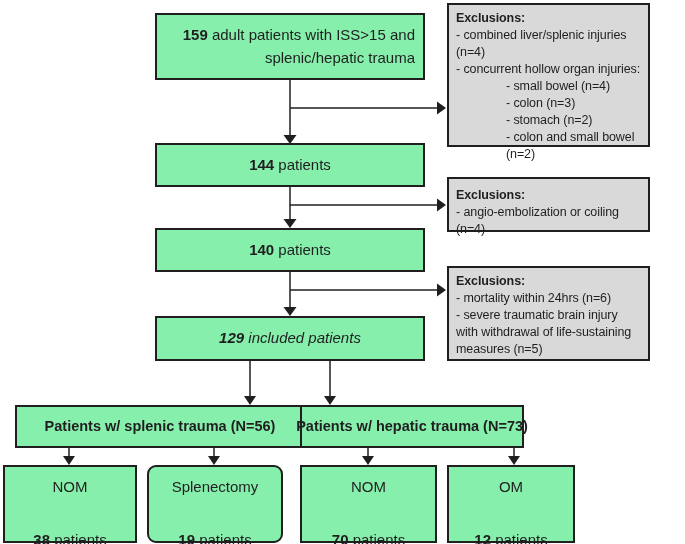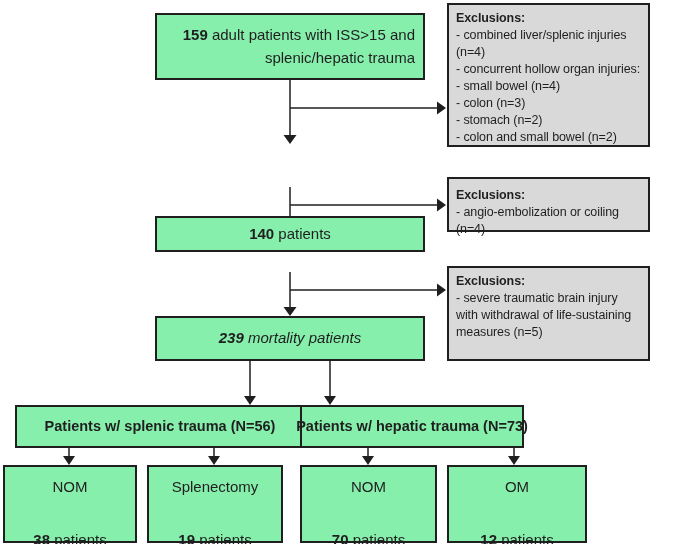--- a/index.html
+++ b/index.html
@@ -15,46 +15,46 @@
 
   .box {
     position:absolute; background:#86efac;
     border:2px solid var(--box-border,#1f1f1f);
     display:flex; flex-direction:column; align-items:center; justify-content:center;
     text-align:right; font-size:15px; line-height:1.5;
   }
   .main { left:155px; width:270px; }
   .box-top { top:13px; height:67px; padding:0 8px; }
   .box-144 { top:143px; height:44px; }
-  .box-140 { top:216px; height:36px; }
+  .box-140 { top:228px; height:44px; }
   .box-129 { top:316px; height:45px; font-style:italic; }
   .box b { font-weight:bold; }
 
   .header-box { top:405px; height:43px; font-weight:bold; font-size:14.5px; white-space:nowrap; }
   .splenic-hdr { left:15px; width:290px; }
   .hepatic-hdr { left:300px; width:224px; }
 
   .outcome { top:465px; height:78px; justify-content:flex-start; padding-top:9px; gap:30px; }
   .nom1 { left:3px; width:134px; }
-  .splenectomy { left:147px; width:136px; }
+  .splenectomy { left:147px; width:136px;border-radius:9px; }
   .nom2 { left:300px; width:137px; }
-  .om { left:447px; width:140px; }
+  .om { left:447px; width:128px; }
 
   .excl {
     position:absolute; left:447px; width:203px;
     background:var(--exclusion-bg,#d9d9d9);
     border:2px solid var(--box-border,#1f1f1f);
     padding:5px 7px; font-size:12.5px; line-height:17px; letter-spacing:-0.1px;
     text-align:left;
   }
   .excl-1 { top:3px; height:144px; }
   .excl-2 { top:177px; height:55px; padding-top:8px; }
   .excl-3 { top:266px; height:95px; }
   .excl-title { font-weight:bold; }
-  .excl-item.ind { }
+  .excl-item.ind { margin-left:50px; }
 </style>
 </head>
 <body>
 
 <div class="canvas">
 
   <svg class="connectors" viewBox="0 0 685 544">
     <g>
       <path d="M290,80 L290,135"></path>
       <polygon points="283.5,135 296.5,135 290,144"></polygon>
@@ -103,48 +103,53 @@
       <path d="M514,448 L514,456"></path>
       <polygon points="508,456 520,456 514,465"></polygon>
     </g>
   </svg>
 
   <div class="box main box-top">
     <div><b>159</b>
 <span>adult patients with ISS&gt;15 and splenic/hepatic trauma</span></div>
   </div>
 
+  <div class="box main box-144">
+    <div><b>144</b>
+<span>patients</span></div>
+  </div>
 
   <div class="box main box-140">
     <div><b>140</b>
 <span>patients</span></div>
   </div>
 
   <div class="box main box-129">
-    <div><b>239</b>
-<span>mortality patients</span></div>
+    <div><b>129</b>
+<span>included patients</span></div>
   </div>
 
   <div class="excl excl-1">
     <div class="excl-title">Exclusions:</div>
     <div class="excl-item">- combined liver/splenic injuries (n=4)</div>
     <div class="excl-item">- concurrent hollow organ injuries:</div>
     <div class="excl-item ind">- small bowel (n=4)</div>
     <div class="excl-item ind">- colon (n=3)</div>
     <div class="excl-item ind">- stomach (n=2)</div>
     <div class="excl-item ind">- colon and small bowel (n=2)</div>
   </div>
 
   <div class="excl excl-2">
     <div class="excl-title">Exclusions:</div>
     <div class="excl-item">- angio-embolization or coiling (n=4)</div>
   </div>
 
   <div class="excl excl-3">
     <div class="excl-title">Exclusions:</div>
+    <div class="excl-item">- mortality within 24hrs (n=6)</div>
     <div class="excl-item">- severe traumatic brain injury with withdrawal of life-sustaining measures (n=5)</div>
   </div>
 
   <div class="box header-box splenic-hdr">
     <span>Patients w/ splenic trauma (N=56)</span>
   </div>
   <div class="box header-box hepatic-hdr">
     <span>Patients w/ hepatic trauma (N=73)</span>
   </div>
 

